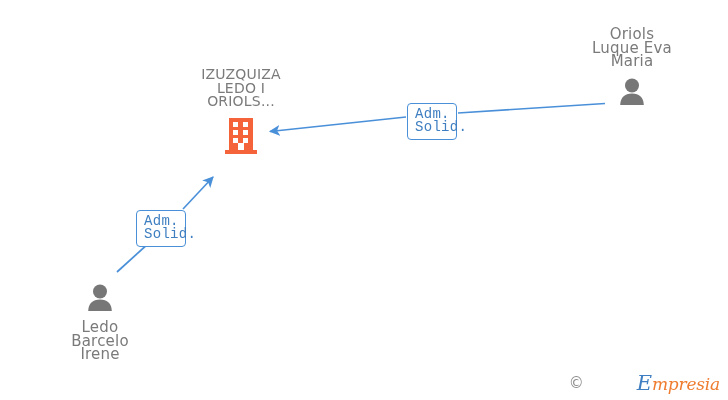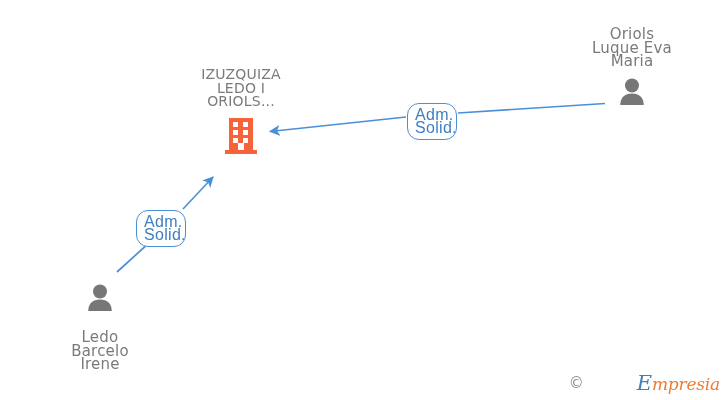--- a/index.html
+++ b/index.html
@@ -70,33 +70,33 @@
     white-space: pre-line;
   }
   .person-icon {
     display: block;
     margin: 0 auto;
   }
   .person-node.top-right .person-icon {
     margin-top: 8px;
   }
   .person-node.bottom-left .person-label {
-    margin-top: 20px;
+    margin-top: 10px;
   }
 
   
   .edge-label {
     position: absolute;
     box-sizing: border-box;
     border: 1px solid #4a90d9;
-    border-radius: 12px;
+    border-radius: 4px;
     background: #ffffff;
     color: #3f7fc1;
-    font-family: Liberation Sans, sans-serif;
-    font-size: 16px;
+    font-family: Liberation Mono, monospace;
+    font-size: 14px;
     line-height: 13px;
     padding: 4px 7px 5px 7px;
     text-align: left;
     white-space: pre-line;
     letter-spacing: 0.3px;
   }
   .edge-label.lbl-right {
     left: 407px;
     top: 103px;
     width: 50px;

